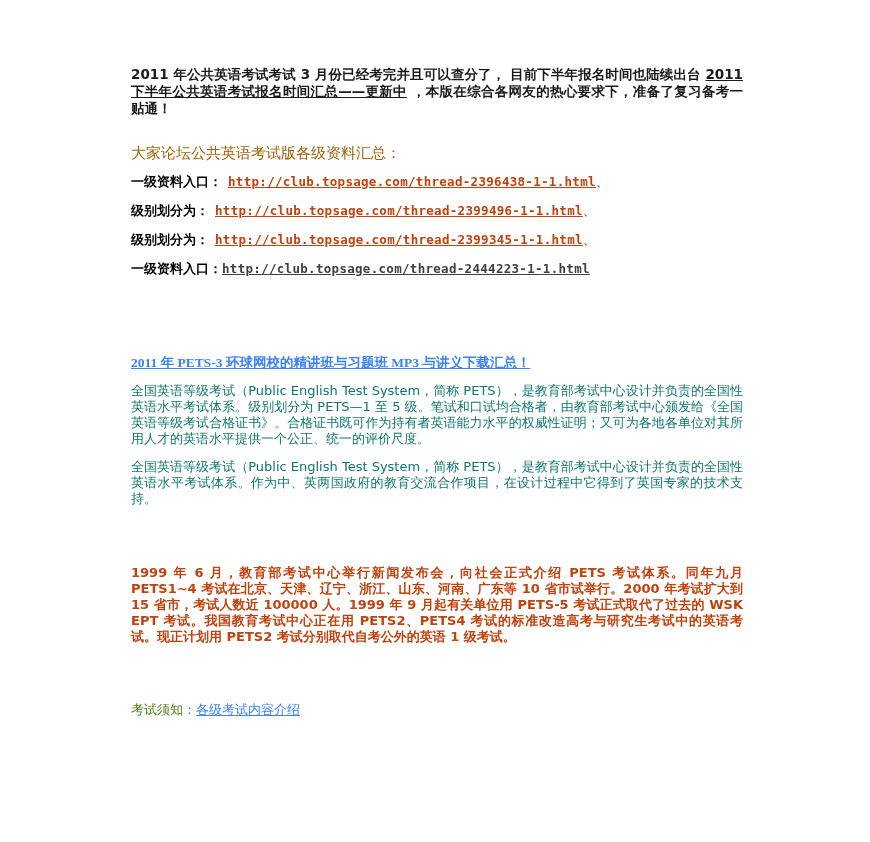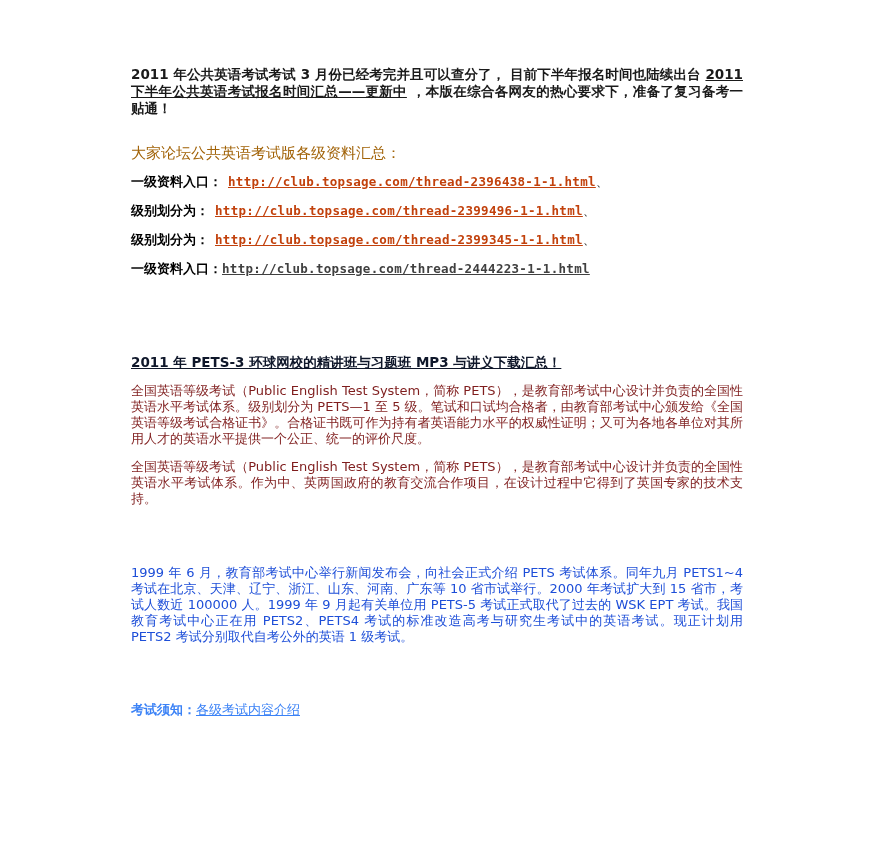--- a/index.html
+++ b/index.html
@@ -70,50 +70,51 @@
   .suffix { color: #1a1a1a; }
 
   
   .red-heading {
     margin-top: 77px;
     font-size: 13.5px;
     line-height: 17px;
     margin-bottom: 12px;
   }
   .red-heading a {
-    color: #0f172a;
+    color: #3b82f6;
     font-weight: bold;
     text-decoration: underline;
     cursor: pointer;
+    font-family: Liberation Serif, serif;
   }
 
   
   .body-para {
     font-size: 13px;
     line-height: 16px;
-    color: #7f1d1d;
+    color: #0f766e;
     text-align: justify;
     margin-bottom: 12px;
   }
   .body-para.second { margin-bottom: 58px; }
   .body-para.bold {
-    font-weight: normal;
-    color: #1d4ed8;
+    font-weight: bold;
+    color: #c2410c;
     margin-bottom: 4px;
   }
 
   
   .footer-line {
     margin-top: 57px;
     font-size: 13px;
     line-height: 16px;
   }
   .footer-label {
-    font-weight: bold;
-    color: #3b82f6;
+    font-weight: normal;
+    color: #4d7c0f;
   }
   .footer-link {
     color: #3b82f6;
     text-decoration: underline;
     cursor: pointer;
   }
 </style>
 </head>
 <body>
 

